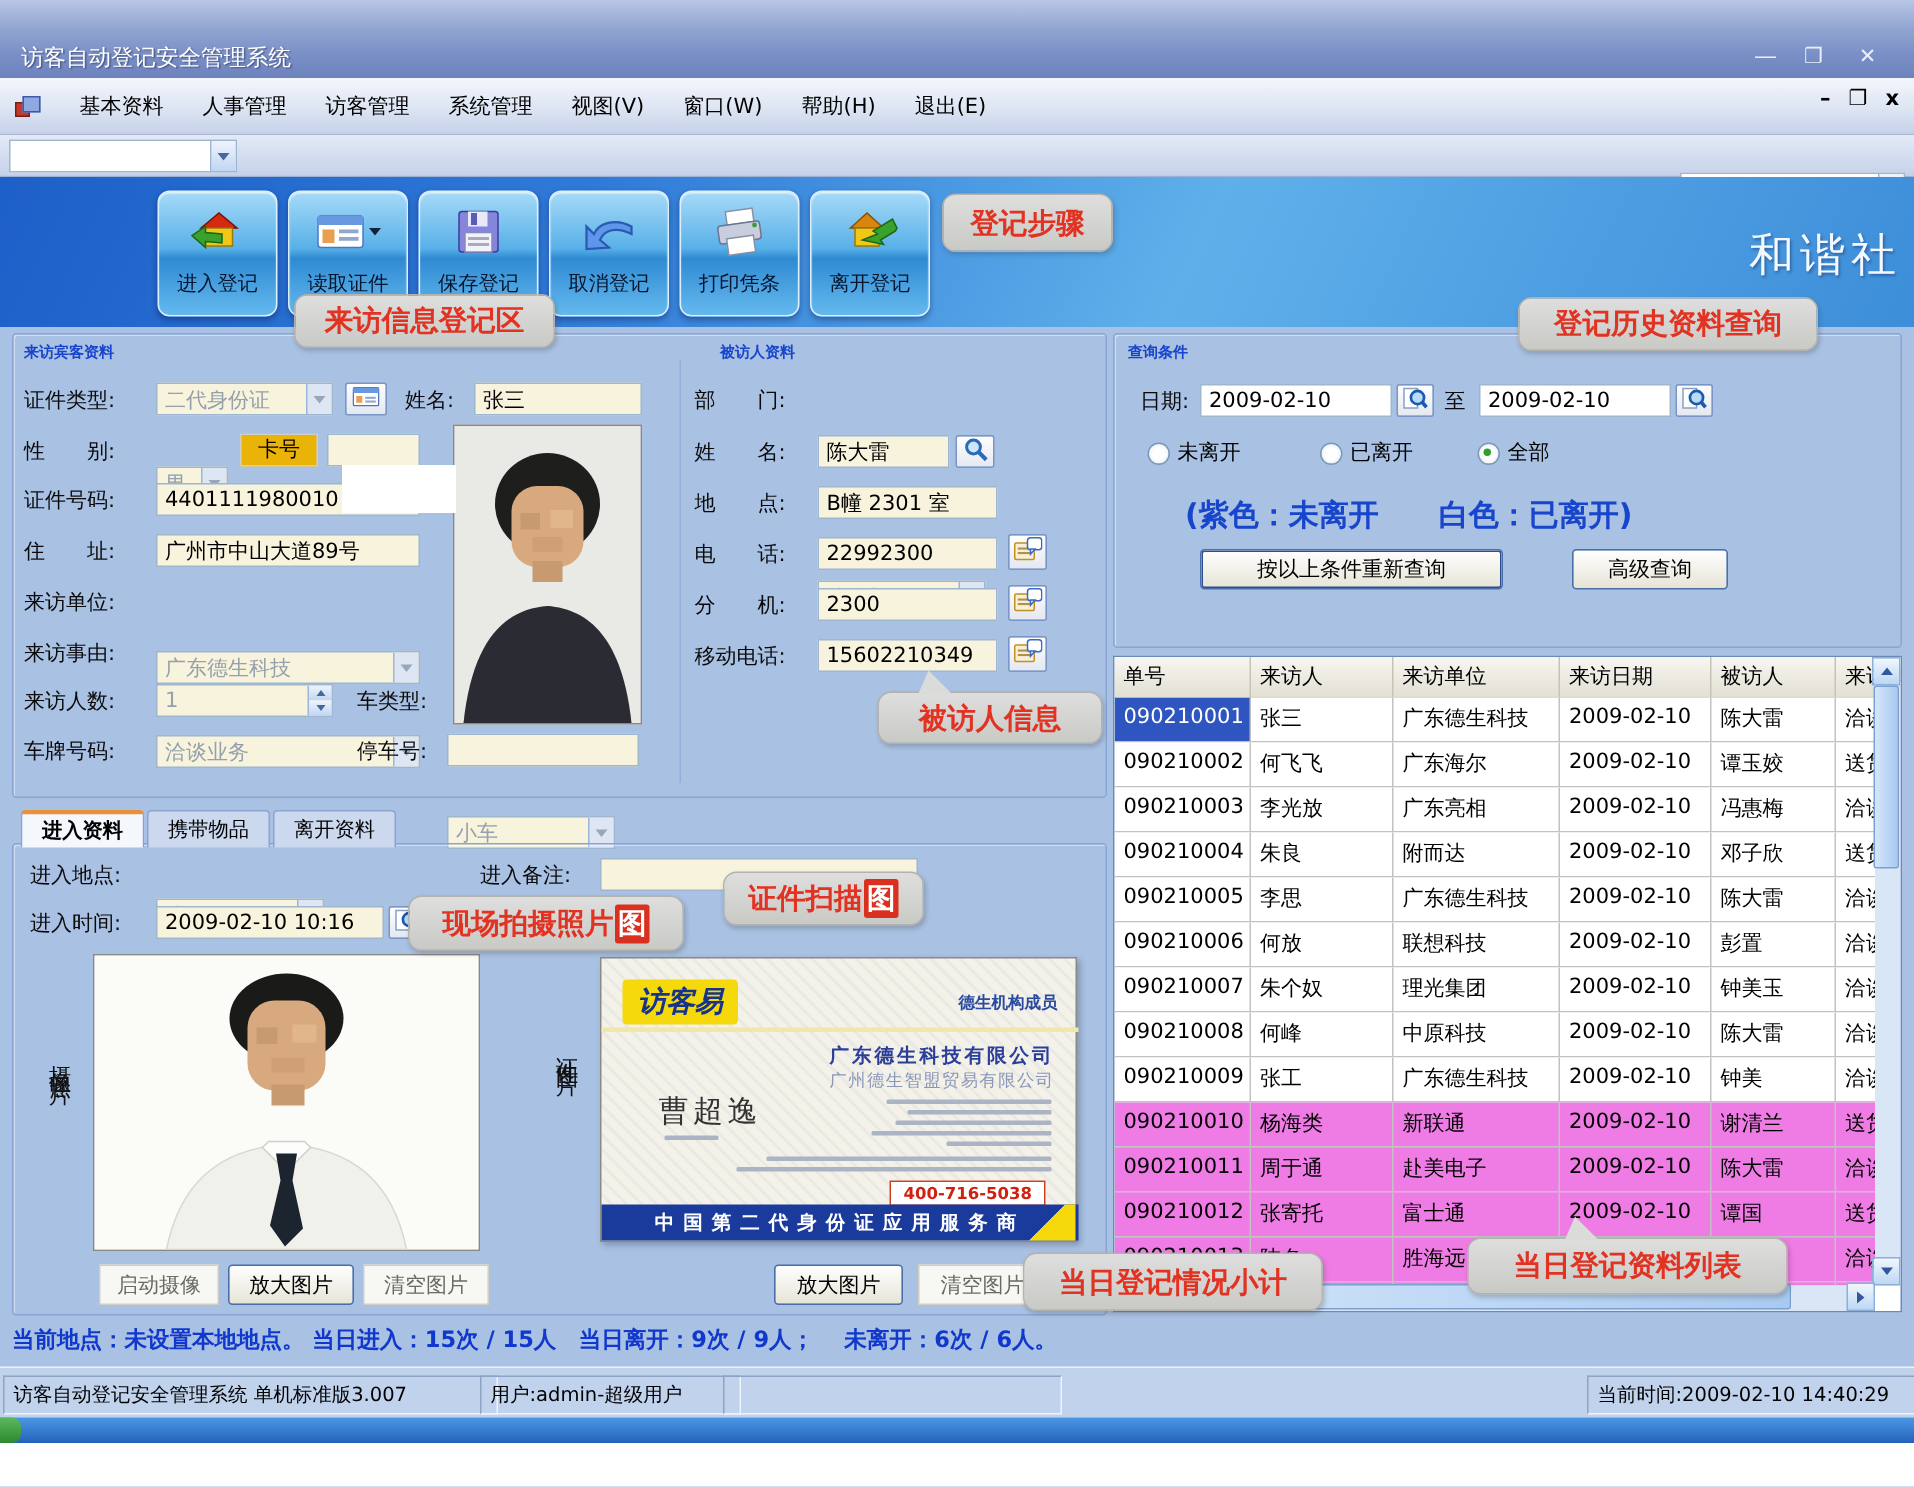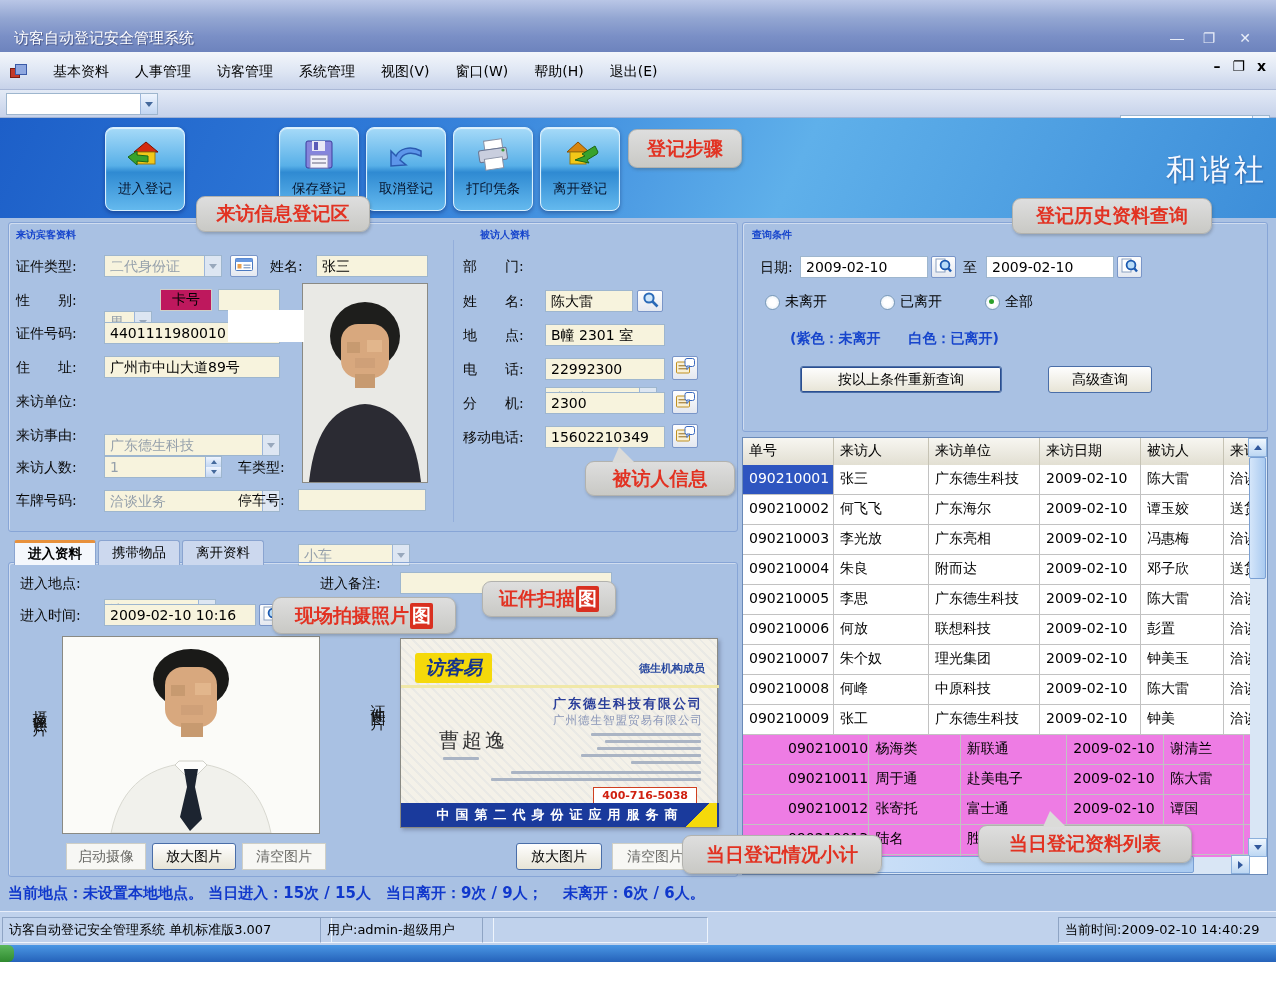--- a/index.html
+++ b/index.html
@@ -29,21 +29,21 @@
   .graytext{color:#95a0ab;}
   .combo{padding-right:18px;position:relative;}
   .arrowbox{position:absolute;right:0;top:0;bottom:0;width:16px;
     background:linear-gradient(#eef4fe,#c2d6f2);border-left:1px solid #9cb6da;
     display:flex;align-items:center;justify-content:center;}
   .arrowbox i{border:4px solid transparent;border-top:5px solid #44699c;margin-top:5px;}
   .arrow-dis{background:#dde6f2;}
   .arrow-dis i{border-top-color:#98a8bc;}
   .smallbtn{background:linear-gradient(#fefefe,#e4e8f0);border:1px solid #7a96c8;border-radius:2px;
     display:flex;align-items:center;justify-content:center;cursor:pointer;}
-  .flatwhite{background:#be185d;border:1px solid #cfcfc8;display:flex;align-items:center;justify-content:center;}
+  .flatwhite{background:#eab308;border:1px solid #cfcfc8;display:flex;align-items:center;justify-content:center;}
   
   .blueband{left:0;top:118px;width:1276px;height:100px;
     background:linear-gradient(115deg,#1d5fc8 0%,#2f7ad8 30%,#5fb0ea 62%,#3d8ed9 100%);}
   .banner{right:8px;top:32px;color:#f4f8ff;font-size:30px;letter-spacing:4px;text-shadow:1px 1px 2px rgba(0,0,60,.35);}
   .toolbtn{top:9px;width:80px;height:84px;border-radius:8px;border:1px solid #d9f0fd;
     background:linear-gradient(180deg,#a6daf8 0%,#58b0e8 46%,#2f8ad2 54%,#64b9ee 100%);
     box-shadow:0 2px 4px rgba(0,10,60,.35), inset 0 1px 1px rgba(255,255,255,.7);
     display:flex;flex-direction:column;align-items:center;cursor:pointer;}
   .toolbtn .icn{height:42px;display:flex;align-items:center;justify-content:center;margin-top:6px;}
   .toolbtn .lbl{font-size:13.5px;color:#06142c;margin-top:4px;}
@@ -67,21 +67,21 @@
     font-size:14px;display:flex;align-items:center;justify-content:center;cursor:pointer;}
   .xpbtn.def{box-shadow:0 0 0 1px #2a4e90 inset;}
   .flatbtn{background:#f7f7f4;border:1px solid #cfcfc6;color:#6a6a66;font-size:14px;
     display:flex;align-items:center;justify-content:center;}
   
   .tablewrap{background:#fff;border:1px solid #6a8ab8;overflow:hidden;}
   .thead{display:flex;height:27px;background:linear-gradient(#f7f6f1,#e2dfd2);border-bottom:1px solid #b0ad9e;}
   .th{border-right:1px solid #c6c3b4;padding:4px 0 0 6px;font-size:14px;white-space:nowrap;overflow:hidden;}
   .tbody{position:absolute;left:0;top:27px;right:17px;bottom:17px;overflow:hidden;}
   .trow{display:flex;height:29px;background:#fff;border-bottom:1px solid #c2c2c2;}
-  .trow.present{background:#ee7ce4;padding-left:39px;}
+  .trow.present{background:#ee7ce4;}
   .tcell{border-right:1px solid #c2c2c2;padding:5px 0 0 6px;font-size:14px;white-space:nowrap;overflow:hidden;}
   .tcell.sel{background:#2e55c0;color:#fff;}
   .c0{width:84px;} .c1{width:88px;} .c2{width:104px;} .c3{width:94px;} .c4{width:76px;} .c5{flex:1;}
   
   .sbtn{background:linear-gradient(#f0f7fe,#bdd7f3);border:1px solid #8cb0dc;position:absolute;
     display:flex;align-items:center;justify-content:center;}
   .sbtn i{border:4px solid transparent;}
   .sbtn.up i{border-bottom:5px solid #31589c;margin-top:-4px;}
   .sbtn.dn i{border-top:5px solid #31589c;margin-bottom:-4px;}
   .sbtn.lf i{border-right:5px solid #31589c;margin-left:-4px;}
@@ -170,20 +170,33 @@
     <span class="icn">
       <svg width="38" height="34" viewBox="0 0 38 34">
           <polygon points="8,14 20,4 32,14" fill="#d42a10" stroke="#7a1000"></polygon>
           <rect x="11" y="14" width="18" height="12" fill="#f2c818" stroke="#9a7a10"></rect>
           <polygon points="2,19 11,13 11,17 22,18 22,24 11,23 11,27" fill="#38a22c" stroke="#1c6616"></polygon>
         </svg>
     </span>
     <span class="lbl">进入登记</span>
   </div>
 
+  <div class="abs toolbtn" style="left:192px">
+    <span class="icn">
+      <svg width="44" height="32" viewBox="0 0 44 32">
+          <rect x="2" y="5" width="30" height="21" rx="2" fill="#fff" stroke="#4a78c0"></rect>
+          <rect x="2" y="5" width="30" height="6" fill="#6898e0"></rect>
+          <rect x="5" y="14" width="8" height="9" fill="#e8a050"></rect>
+          <rect x="16" y="14" width="13" height="2.5" fill="#8fa8cc"></rect>
+          <rect x="16" y="19" width="13" height="2.5" fill="#8fa8cc"></rect>
+          <polygon points="36,13 44,13 40,18" fill="#10223c"></polygon>
+        </svg>
+    </span>
+    <span class="lbl">读取证件</span>
+  </div>
 
   <div class="abs toolbtn" style="left:279px">
     <span class="icn">
       <svg width="34" height="34" viewBox="0 0 34 34">
           <rect x="4" y="3" width="26" height="27" rx="2" fill="#8585dc" stroke="#3c3c9c"></rect>
           <rect x="10" y="3" width="13" height="10" fill="#e8e8f6"></rect>
           <rect x="12" y="4" width="4" height="8" fill="#5a5ab8"></rect>
           <rect x="8" y="17" width="18" height="13" fill="#f2f2fa" stroke="#8888c0"></rect>
           <rect x="10" y="20" width="14" height="2" fill="#aab"></rect>
           <rect x="10" y="24" width="14" height="2" fill="#aab"></rect>
@@ -411,21 +424,21 @@
 <div class="abs radio" style="left:985px;top:293px">
   <span class="rdot on"></span>
     <span>全部</span>
 </div>
 <div class="abs combo white" style="left:1052px;top:290px;width:102px">
   <span>--请选择</span><span class="arrowbox">
       <i></i>
     </span>
 </div>
 
-<div class="abs" style="left:790px;top:330px;color:#1745cc;font-weight:600;font-size:14px">(紫色：未离开　　白色：已离开)</div>
+<div class="abs" style="left:790px;top:330px;color:#1745cc;font-weight:600;font-size:20px">(紫色：未离开　　白色：已离开)</div>
 
 <div class="abs xpbtn def" style="left:800px;top:366px;width:202px;height:27px">按以上条件重新查询</div>
 <div class="abs xpbtn" style="left:1048px;top:366px;width:104px;height:27px">高级查询</div>
 
 <div class="abs tablewrap" style="left:742px;top:437px;width:526px;height:438px">
   <div class="thead">
     <div class="th c0">单号</div>
     <div class="th c1">来访人</div>
     <div class="th c2">来访单位</div>
     <div class="th c3">来访日期</div>

